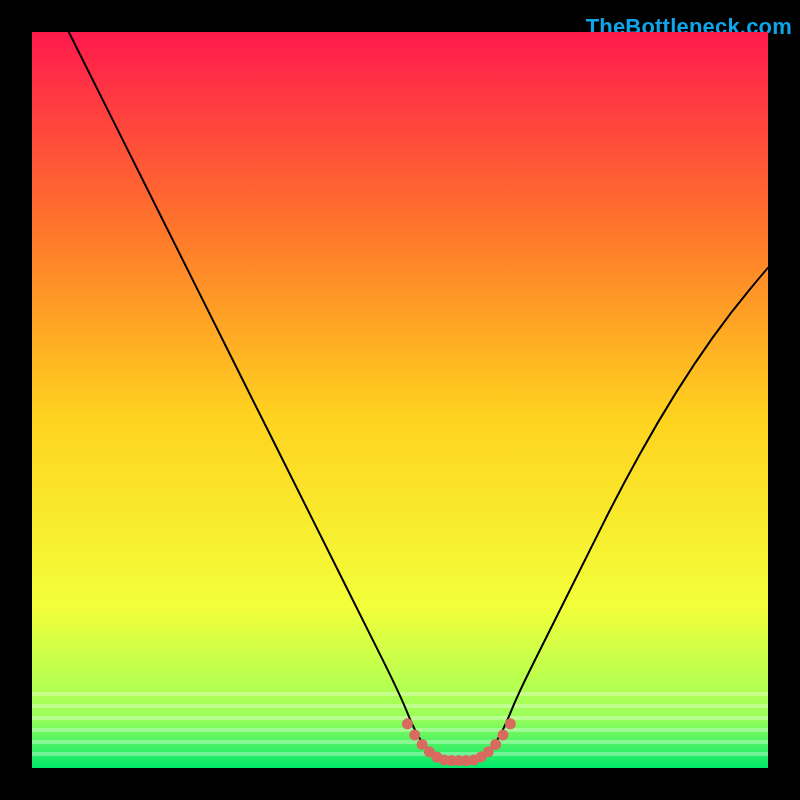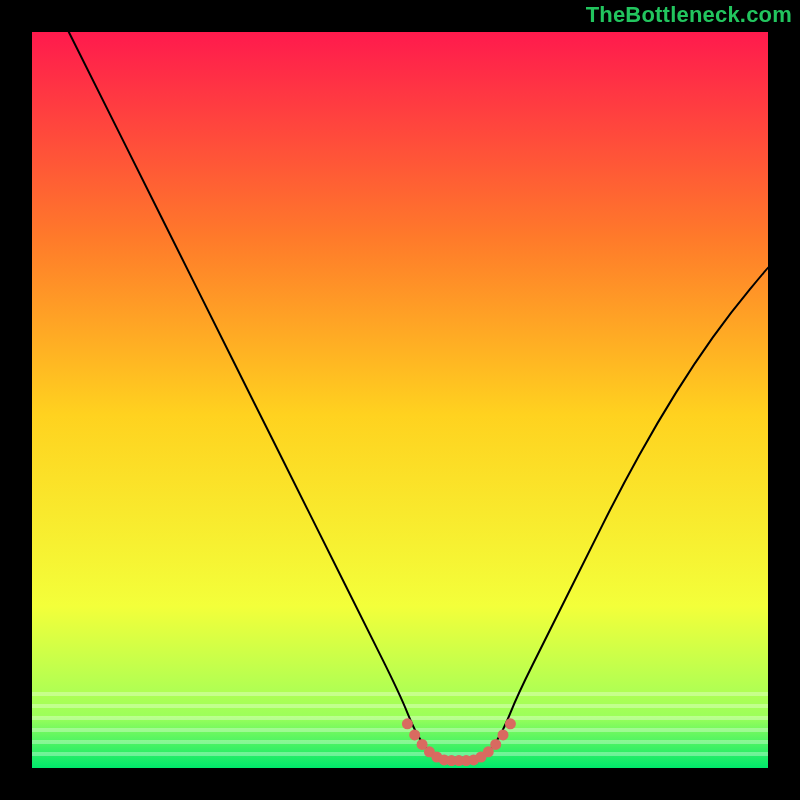--- a/index.html
+++ b/index.html
@@ -35,26 +35,26 @@
   }
   .curve-svg {
     position: absolute;
     left: 0;
     top: 0;
     width: 100%;
     height: 100%;
   }
   .watermark {
     position: absolute;
-    top: 2px;
+    top: 14px;
     right: 8px;
     font-family: Arial, Helvetica, sans-serif;
     font-size: 22px;
     font-weight: 600;
-    color: #22c55e;
+    color: #0ea5e9;
     letter-spacing: 0.2px;
     user-select: none;
   }
 </style>
 </head>
 <body>
 
 <div class="frame">
 
   <div class="watermark">TheBottleneck.com</div>

